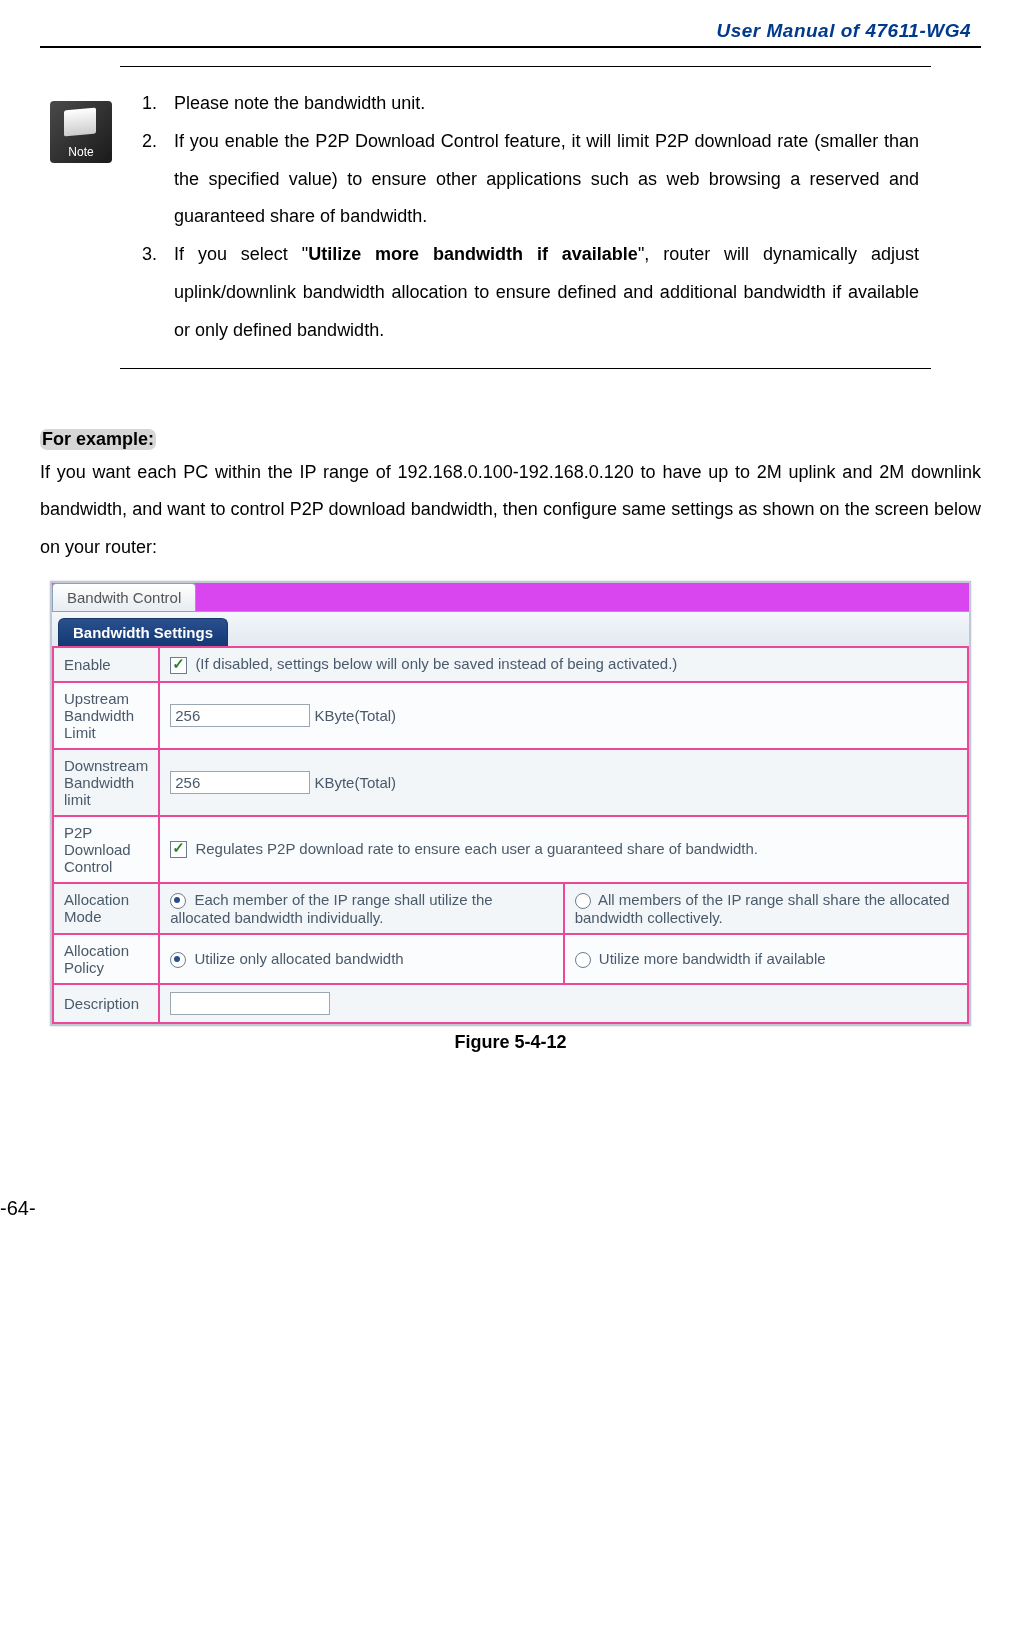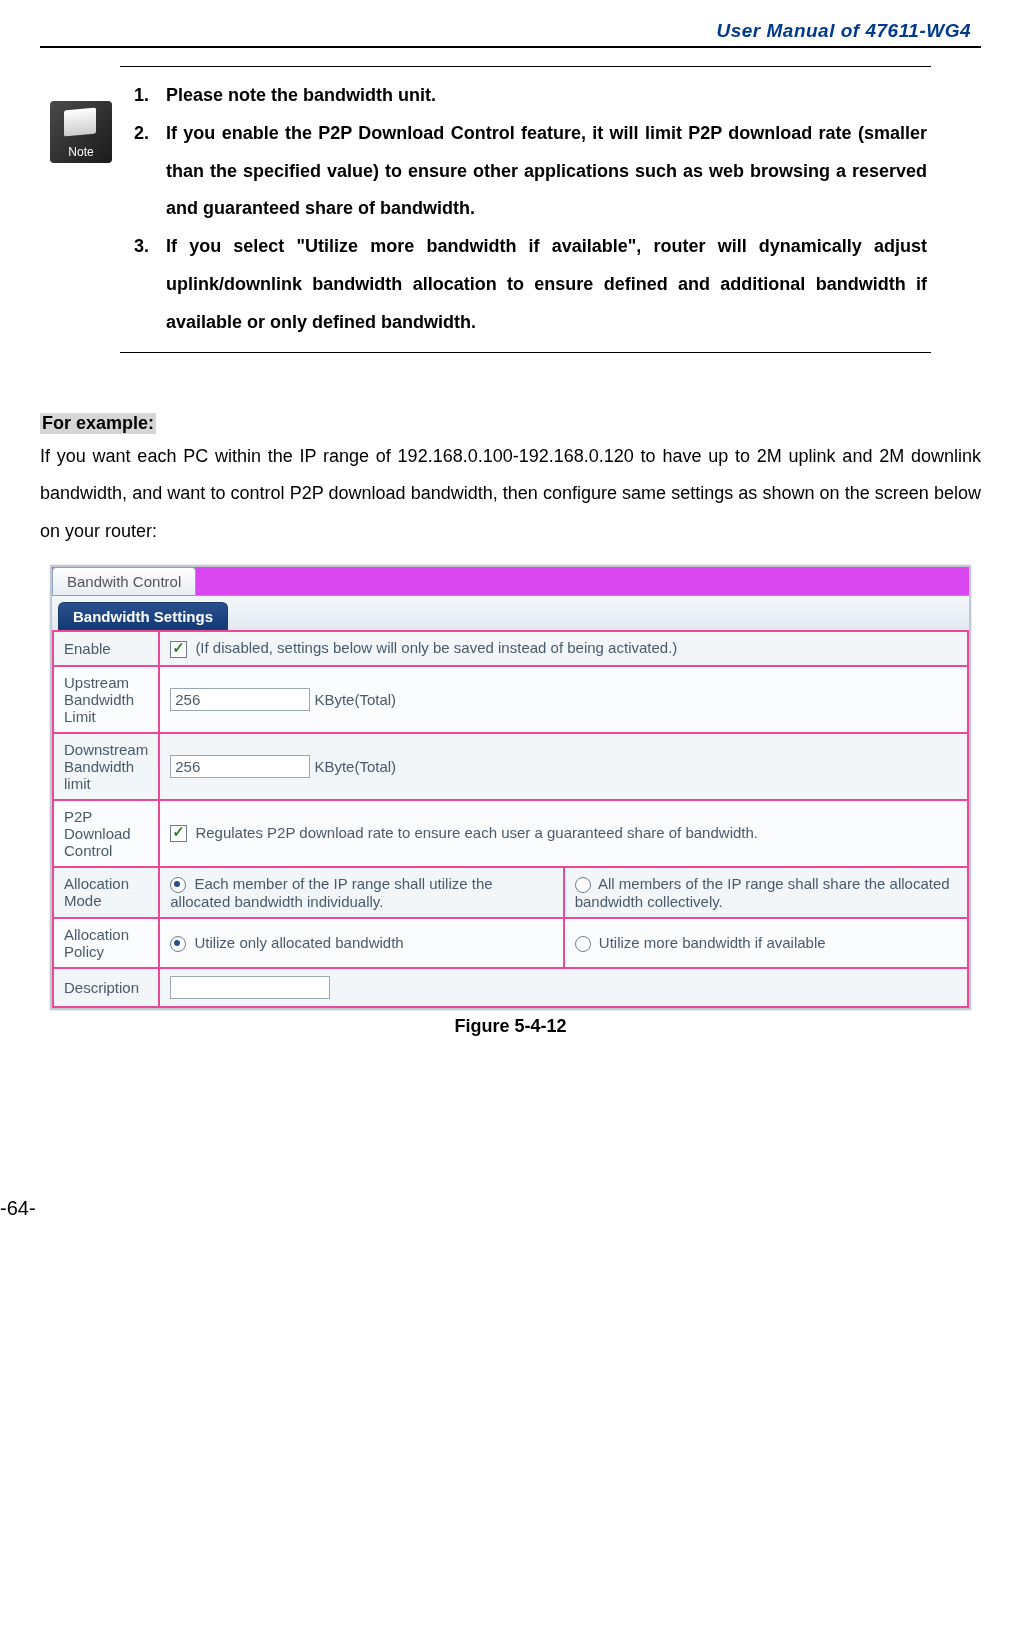--- a/index.html
+++ b/index.html
@@ -70,37 +70,37 @@
   .note-icon::after {
     content: "Note";
     position: absolute;
     bottom: 4px;
     left: 0; right: 0;
     text-align: center;
     color: #fff;
     font-size: 12px;
   }
   ol.note-list {
-    margin: 4px;
+    margin: 12px;
     padding-left: 30px;
     font-size: 18px;
     line-height: 2.1;
-    font-weight: bold;
   }
   ol.note-list li {
     padding-left: 12px;
     text-align: justify;
   }
   .example-label {
     margin-top: 60px;
     background: #d6d6d6;
     display: inline-block;
     font-weight: bold;
     font-size: 18px;
     padding: 0 2px;
+    border-radius: 7px;
   }
   .example-text {
     font-size: 18px;
     line-height: 2.1;
     text-align: justify;
     margin-top: 4px;
   }
   .fig-wrap {
     margin: 14px 10px 0 10px;
     border: 2px solid #bfc8d4;

